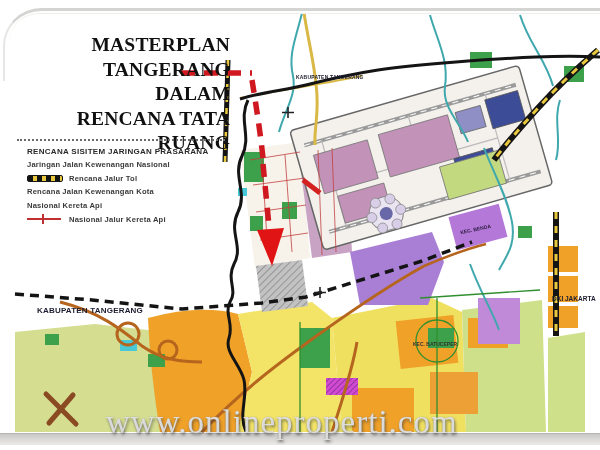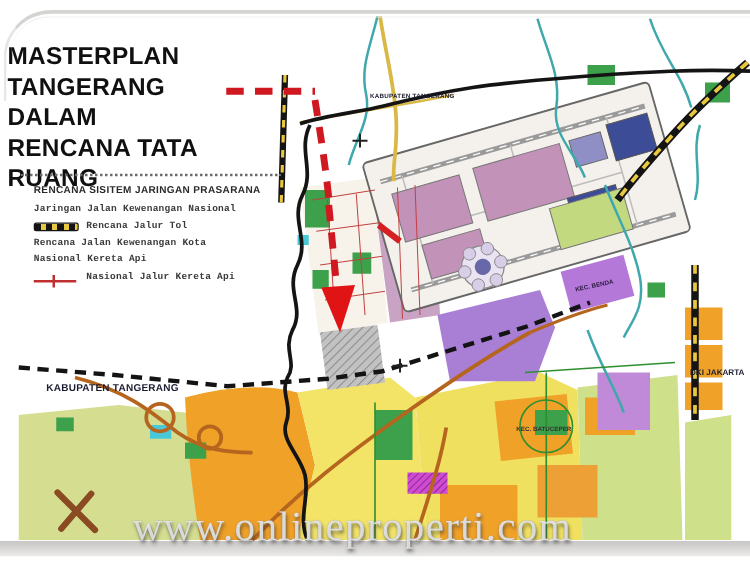--- a/index.html
+++ b/index.html
@@ -21,36 +21,36 @@
   }
   .frame-bottom {
     position:absolute; left:0; right:0; top:433px; height:11px;
     background:linear-gradient(#c9c8c6, #ecebe9);
     border-top:1px solid #b5b4b2; z-index:40;
   }
   .map-svg { position:absolute; left:0; top:0; z-index:1; }
 
   .title-block {
     position:absolute; left:6px; top:33px; width:224px; z-index:10;
-    text-align:left; font-weight:bold; font-size:19.5px; line-height:24.5px;
-    color:#101010; letter-spacing:0.2px;
+    text-align:right; font-weight:bold; font-size:19.5px; line-height:24.5px;
+    color:#101010; letter-spacing:0.2px;font-family:Liberation Serif, serif;
   }
   .legend-topline {
     position:absolute; left:17px; top:139px; width:208px; height:0;
     border-top:2px dotted #6b6b6b; z-index:10;
   }
   .legend {
     position:absolute; left:27px; top:147px; width:212px; z-index:10;
   }
   .legend-title {
     font-size:8px; font-weight:bold; color:#2a2a2a; letter-spacing:0.3px;
     margin-bottom:2px; white-space:nowrap;
   }
   .legend-row {
-    display:flex; align-items:flex-end; height:13.6px; white-space:nowrap;font-family:Liberation Mono, monospace;
+    display:flex; align-items:center; height:13.6px; white-space:nowrap;
   }
   .legend-row .ltext {
     font-size:7.6px; font-weight:bold; color:#3a3a3a; letter-spacing:0.2px;
   }
   .legend-row .sym { width:36px; min-width:36px; margin-right:6px;
     display:flex; align-items:center; }
   .sym-toll { width:34px; height:5px; border:1px solid #141414; border-radius:2px;
     background:repeating-linear-gradient(90deg,#141414 0 5px,#e8c83e 5px 9px); }
   .sym-arteri { width:34px; height:4px; border-radius:2px;
     background:repeating-linear-gradient(90deg,#141414 0 6px,#e8c83e 6px 11px); }

